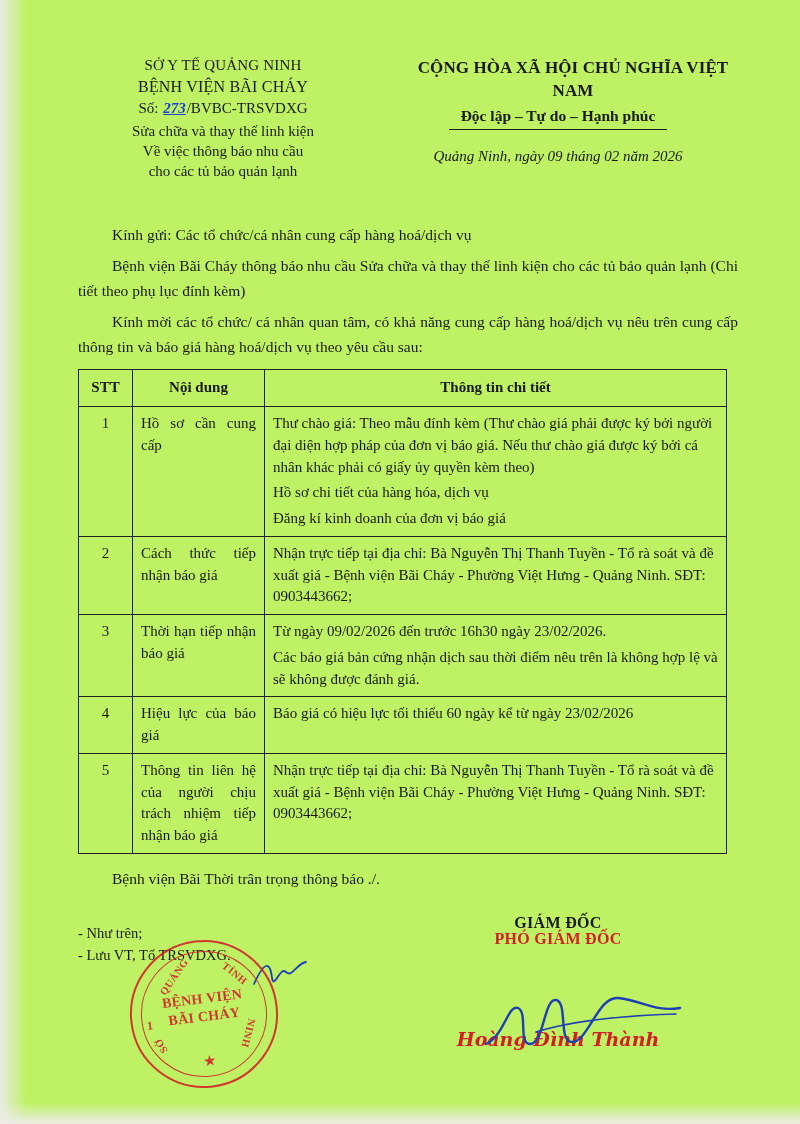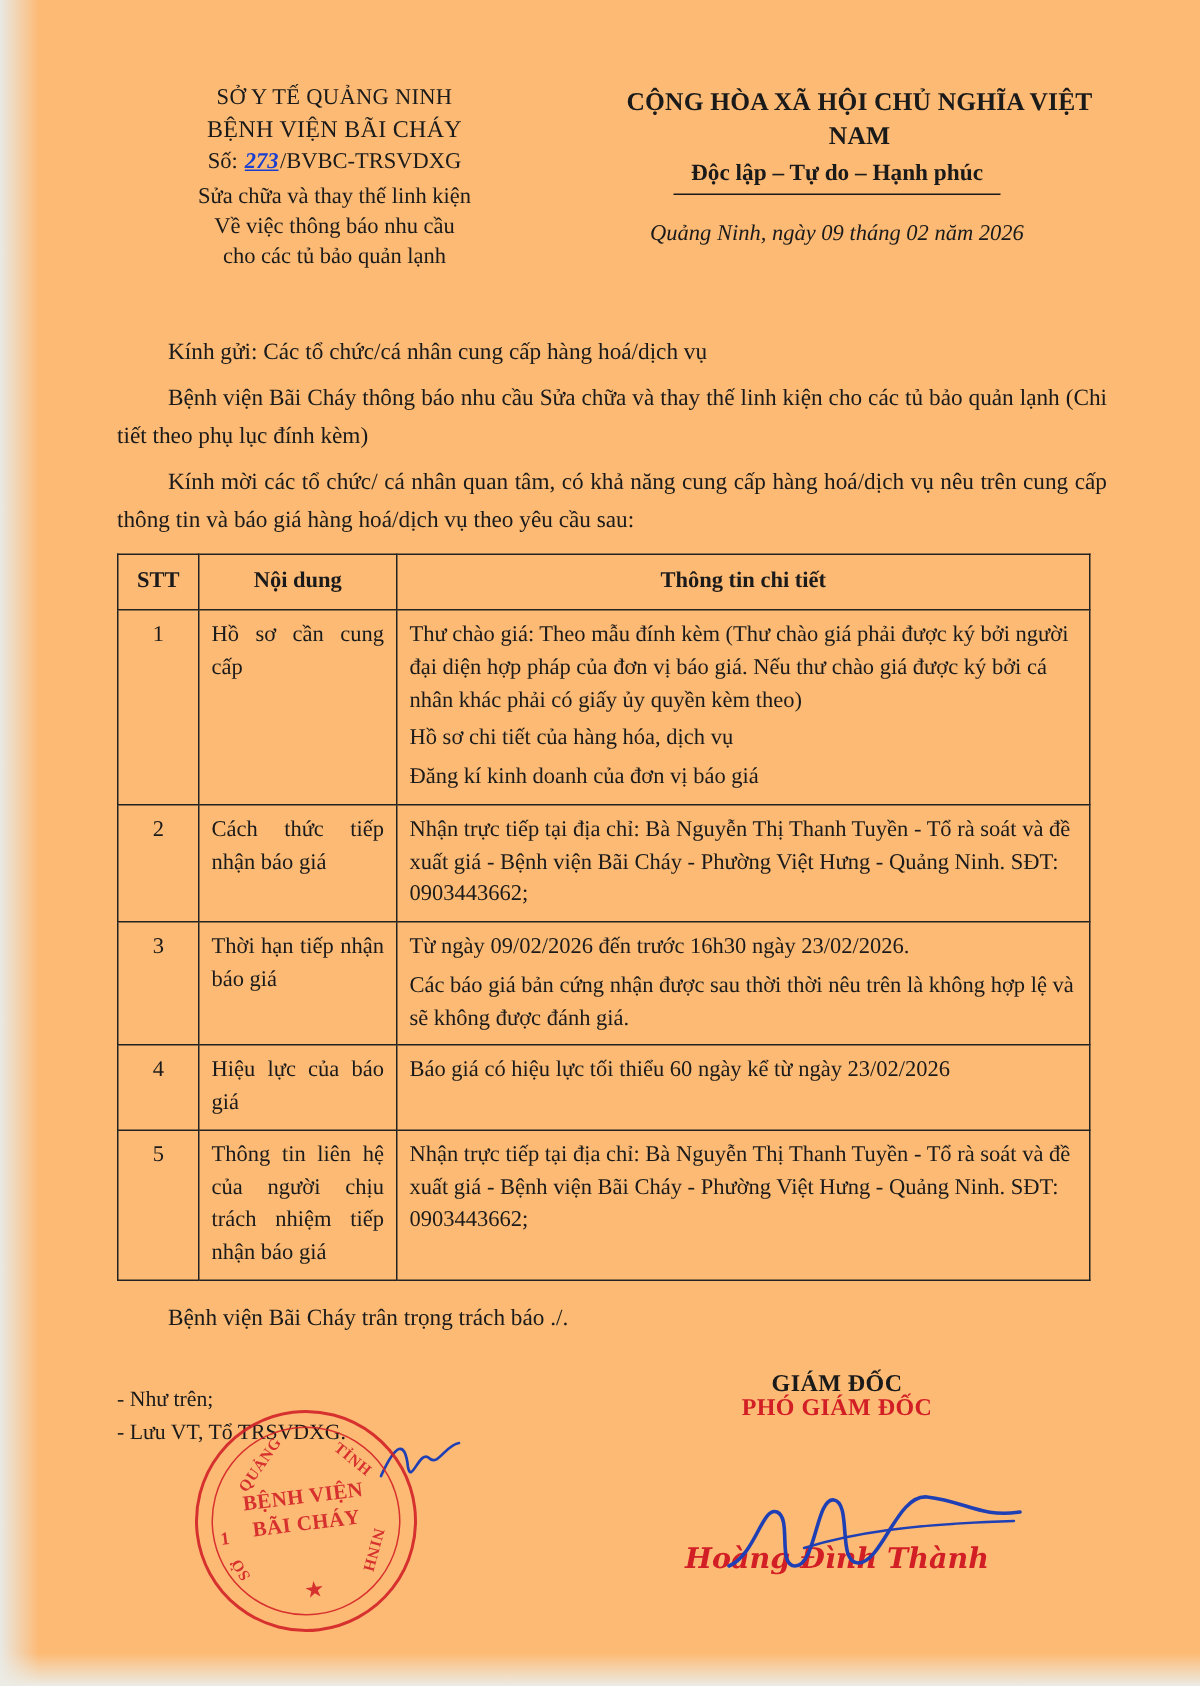--- a/index.html
+++ b/index.html
@@ -12,21 +12,21 @@
     height: 1124px;
     position: relative;
     font-family: "Liberation Serif", serif;
     color: #1a1a1a;
     overflow: hidden;
   }
 
   .page {
     position: absolute;
     inset: 0;
-    background: #fdba74;
+    background: #bef264;
     padding-left: 44px;
   }
 
   
   .scan-edge-left {
     position: absolute;
     left: 0; top: 0; bottom: 0;
     width: 26px;
     background: linear-gradient(to right, #e9e9e4, rgba(255,255,255,0));
     pointer-events: none;
@@ -349,41 +349,41 @@
           <td class="noidung">Cách thức tiếp nhận báo giá</td>
           <td class="chitiet">
             <p>Nhận trực tiếp tại địa chỉ: Bà Nguyễn Thị Thanh Tuyền - Tổ rà soát và đề xuất giá - Bệnh viện Bãi Cháy - Phường Việt Hưng - Quảng Ninh. SĐT: 0903443662;</p>
           </td>
         </tr>
         <tr>
           <td class="stt">3</td>
           <td class="noidung">Thời hạn tiếp nhận báo giá</td>
           <td class="chitiet">
             <p>Từ ngày 09/02/2026 đến trước 16h30 ngày 23/02/2026.</p>
-            <p>Các báo giá bản cứng nhận được sau thời thời nêu trên là không hợp lệ và sẽ không được đánh giá.</p>
+            <p>Các báo giá bản cứng nhận dịch sau thời điểm nêu trên là không hợp lệ và sẽ không được đánh giá.</p>
           </td>
         </tr>
         <tr>
           <td class="stt">4</td>
           <td class="noidung">Hiệu lực của báo giá</td>
           <td class="chitiet">
             <p>Báo giá có hiệu lực tối thiểu 60 ngày kể từ ngày 23/02/2026</p>
           </td>
         </tr>
         <tr>
           <td class="stt">5</td>
           <td class="noidung">Thông tin liên hệ của người chịu trách nhiệm tiếp nhận báo giá</td>
           <td class="chitiet">
             <p>Nhận trực tiếp tại địa chỉ: Bà Nguyễn Thị Thanh Tuyền - Tổ rà soát và đề xuất giá - Bệnh viện Bãi Cháy - Phường Việt Hưng - Quảng Ninh. SĐT: 0903443662;</p>
           </td>
         </tr>
       </tbody>
     </table>
 
-    <div class="closing">Bệnh viện Bãi Cháy trân trọng trách báo ./.</div>
+    <div class="closing">Bệnh viện Bãi Thời trân trọng thông báo ./.</div>
 
     <div class="footer">
 
       <div class="recipients">
         <div class="item">- Như trên;</div>
         <div class="item">- Lưu VT, Tổ TRSVDXG.</div>
       </div>
 
       <svg class="sig-scribble sig-small" width="60" height="34" viewBox="0 0 60 34">
         <path d="M4 28 C 14 6, 20 4, 22 22 C 24 34, 30 10, 36 16 C 42 22, 46 8, 56 6" fill="none" stroke="#1f3fb5" stroke-width="1.8" stroke-linecap="round"></path>

